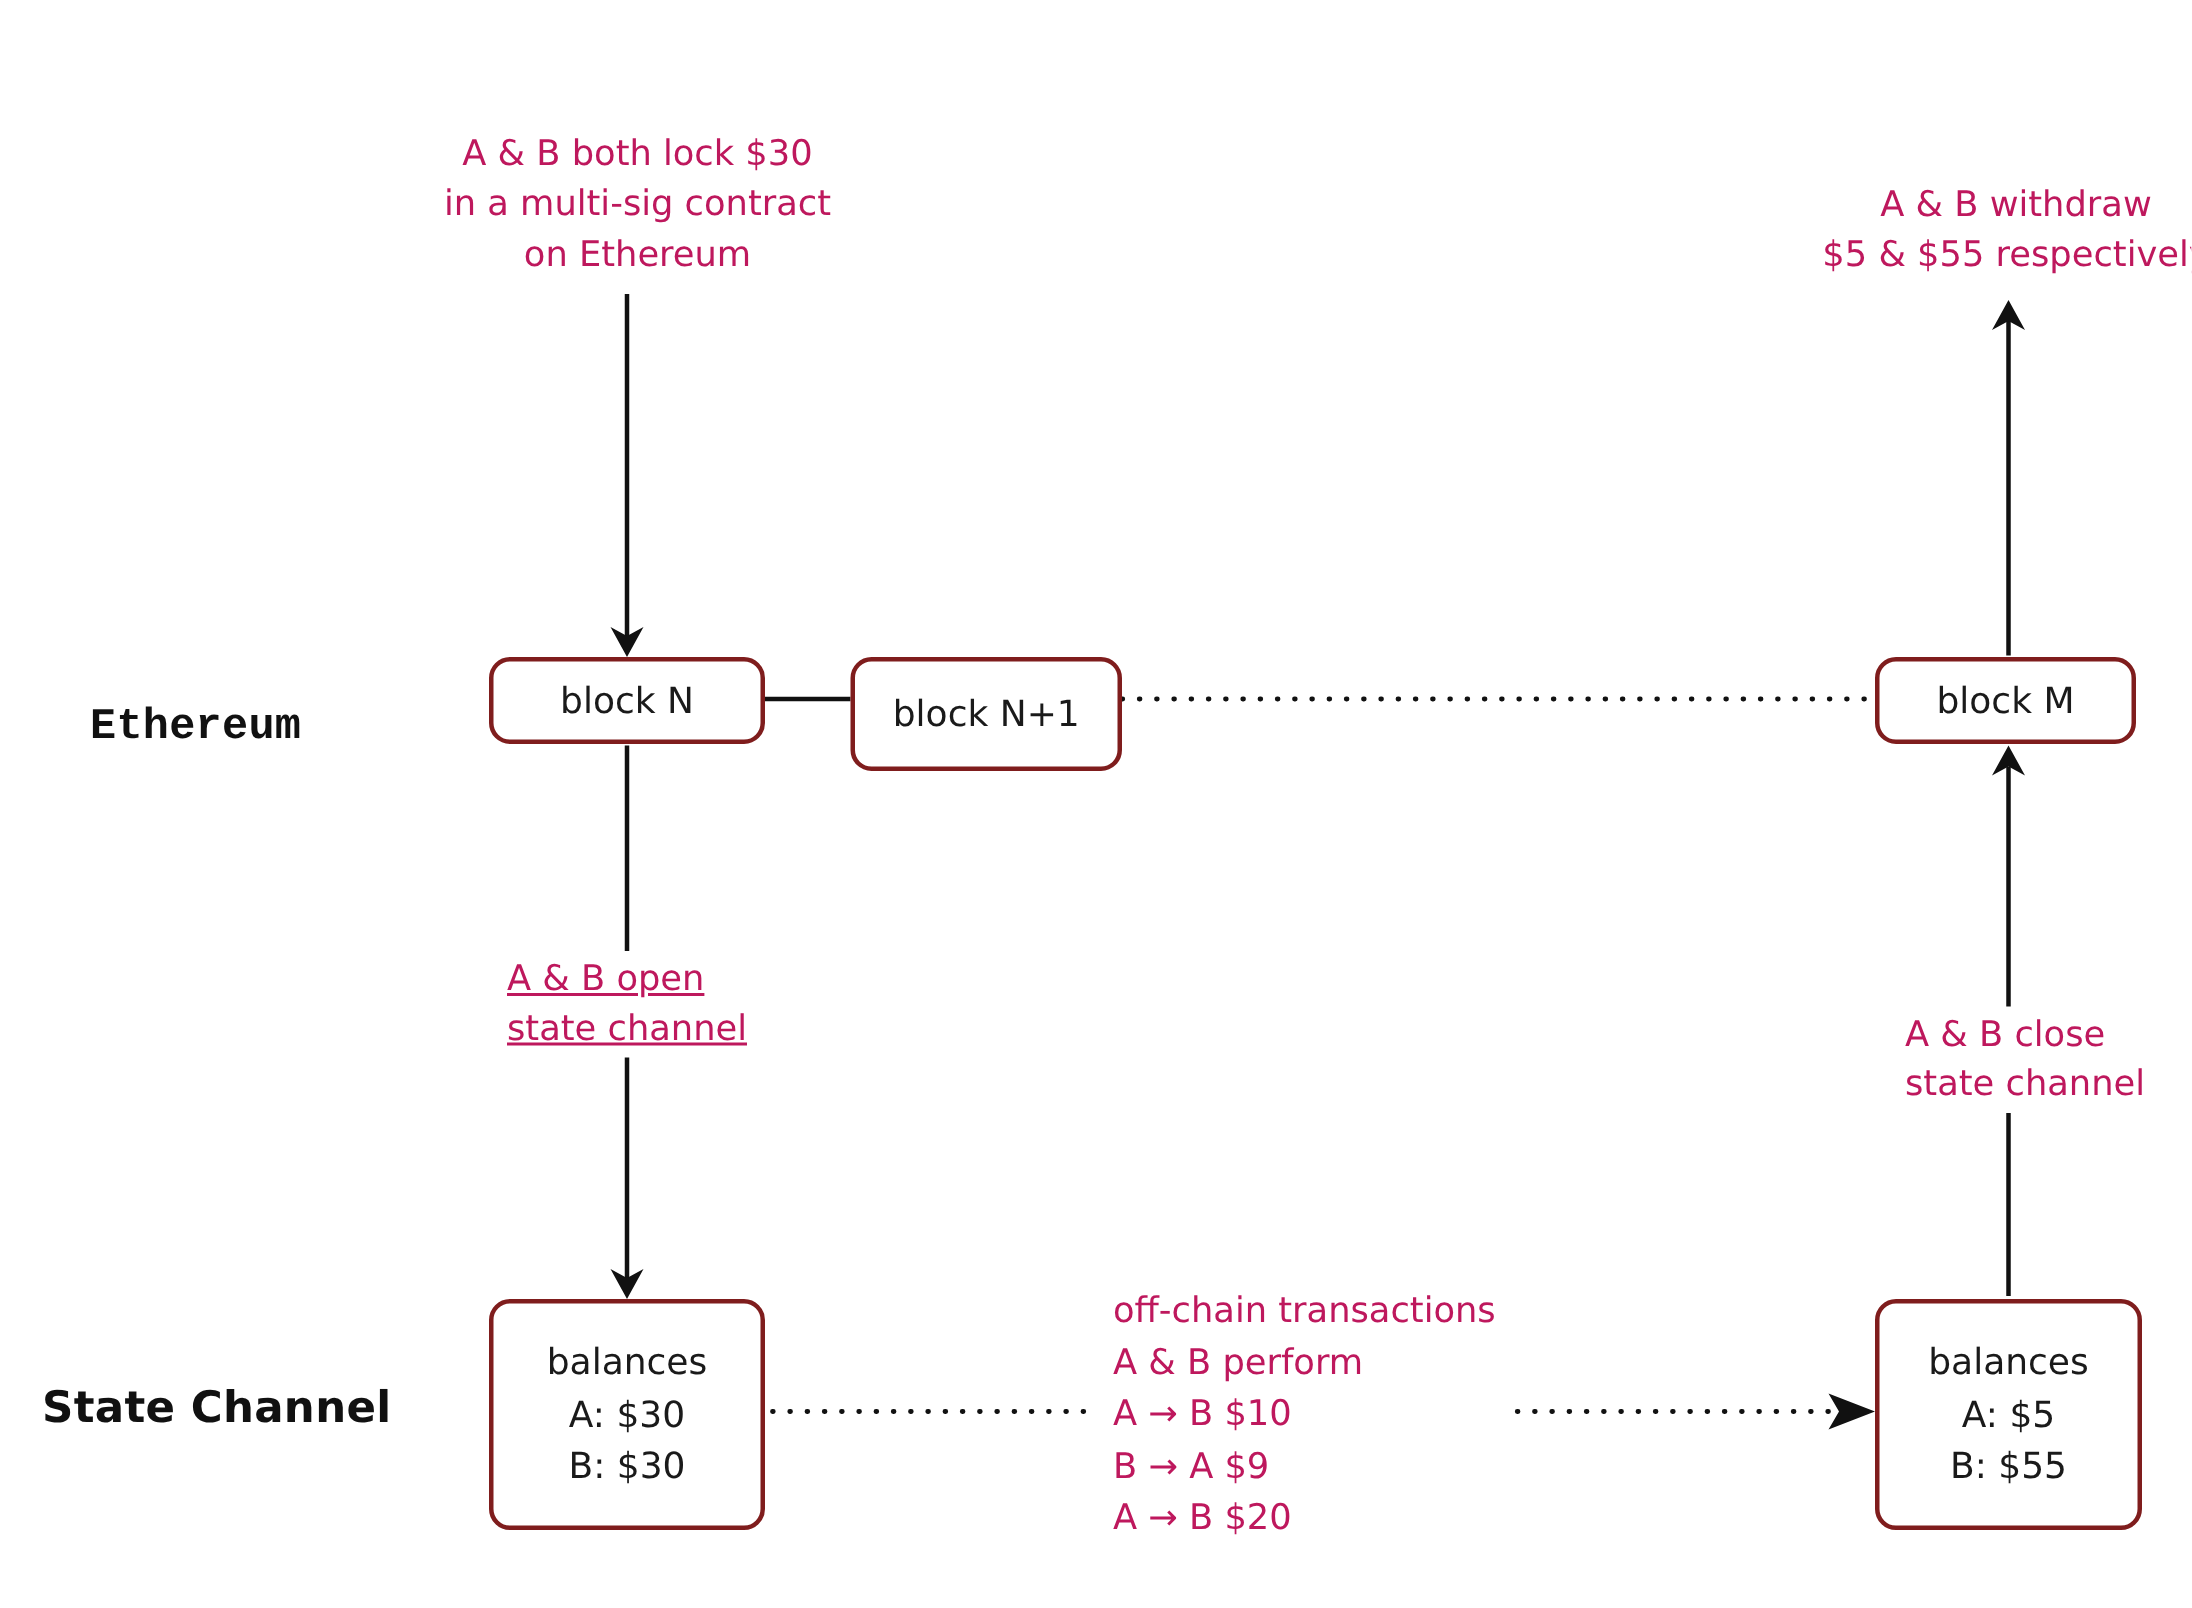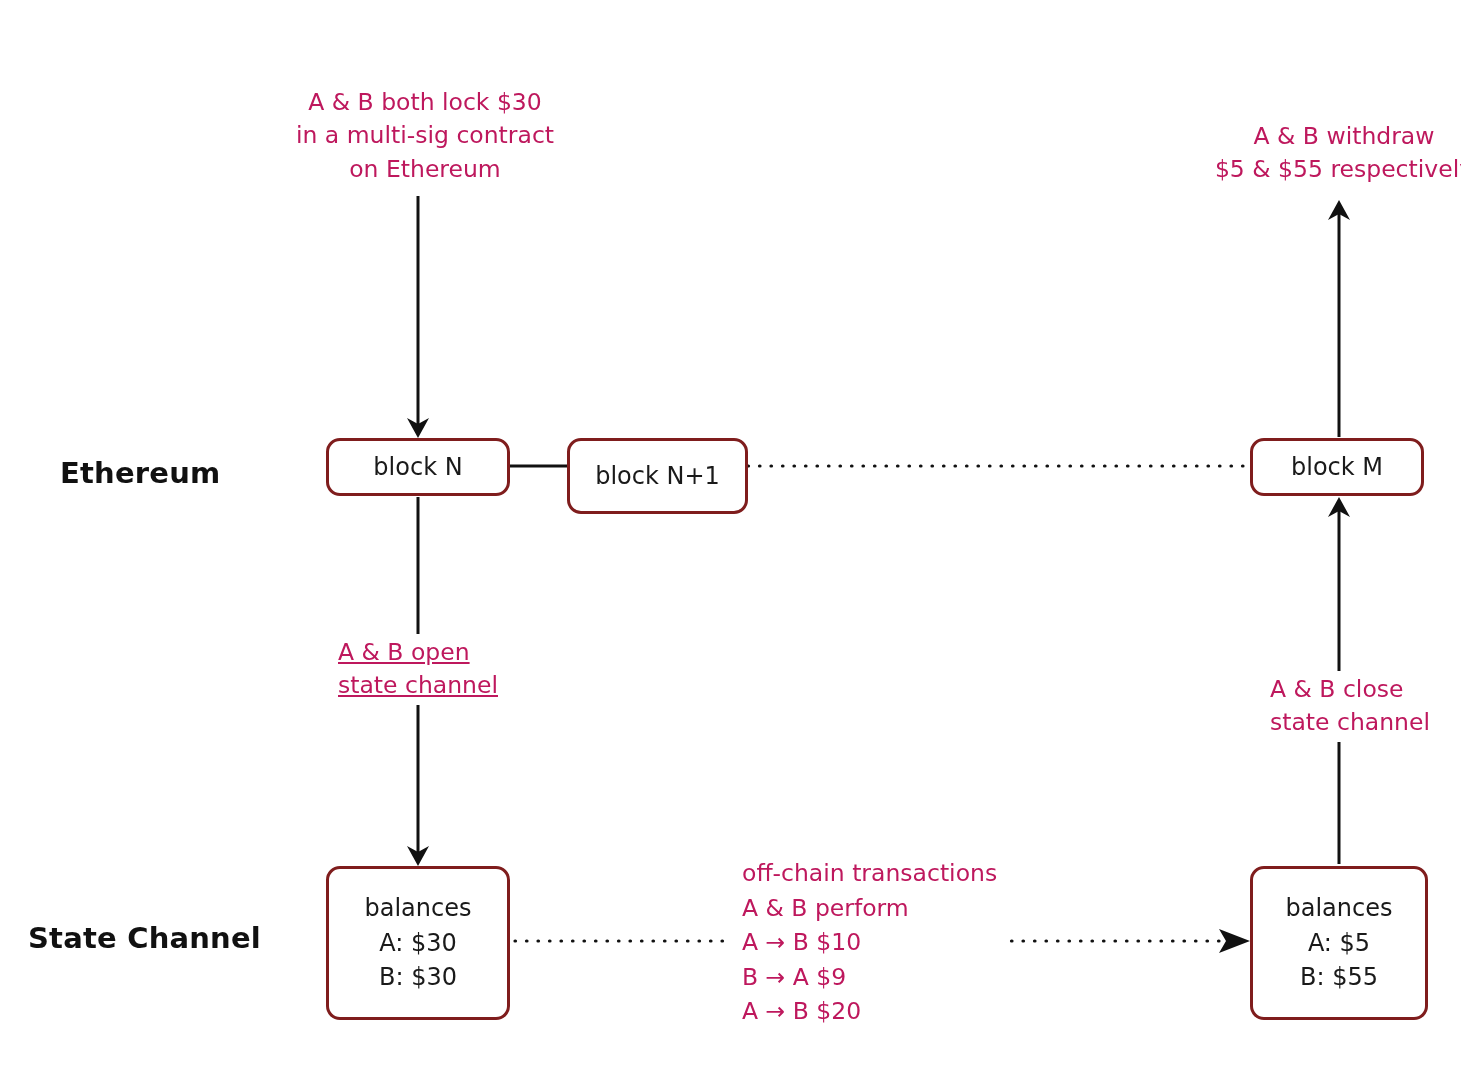--- a/index.html
+++ b/index.html
@@ -104,21 +104,21 @@
     </g>
 
     <line x1="515" y1="941" x2="729" y2="941" stroke="#111111" stroke-width="3.2" stroke-linecap="round" stroke-dasharray="0.5 11"></line>
 
     <g>
       <line x1="1000" y1="941" x2="1225" y2="941" stroke="#111111" stroke-width="3.2" stroke-linecap="round" stroke-dasharray="0.5 11"></line>
       <path d="M1219,929 L1250,941 L1219,953 L1226,941 Z" fill="#111111"></path>
     </g>
   </svg>
 
-  <div class="lane-label" style="left:60px; top:456px;">Ethereum</div>
+  <div class="lane-label" style="left:60px; top:468px;font-family:Liberation Mono, monospace;">Ethereum</div>
   <div class="lane-label" style="left:28px; top:921px;">State Channel</div>
 
   <div class="anno center" style="left:280px; top:86px; width:290px;">
     <span class="line">A &amp; B both lock $30</span>
     <span class="line">in a multi-sig contract</span>
     <span class="line">on Ethereum</span>
   </div>
 
   <div class="anno center" style="left:1214px; top:120px; width:260px;">
     <span class="line">A &amp; B withdraw</span>

